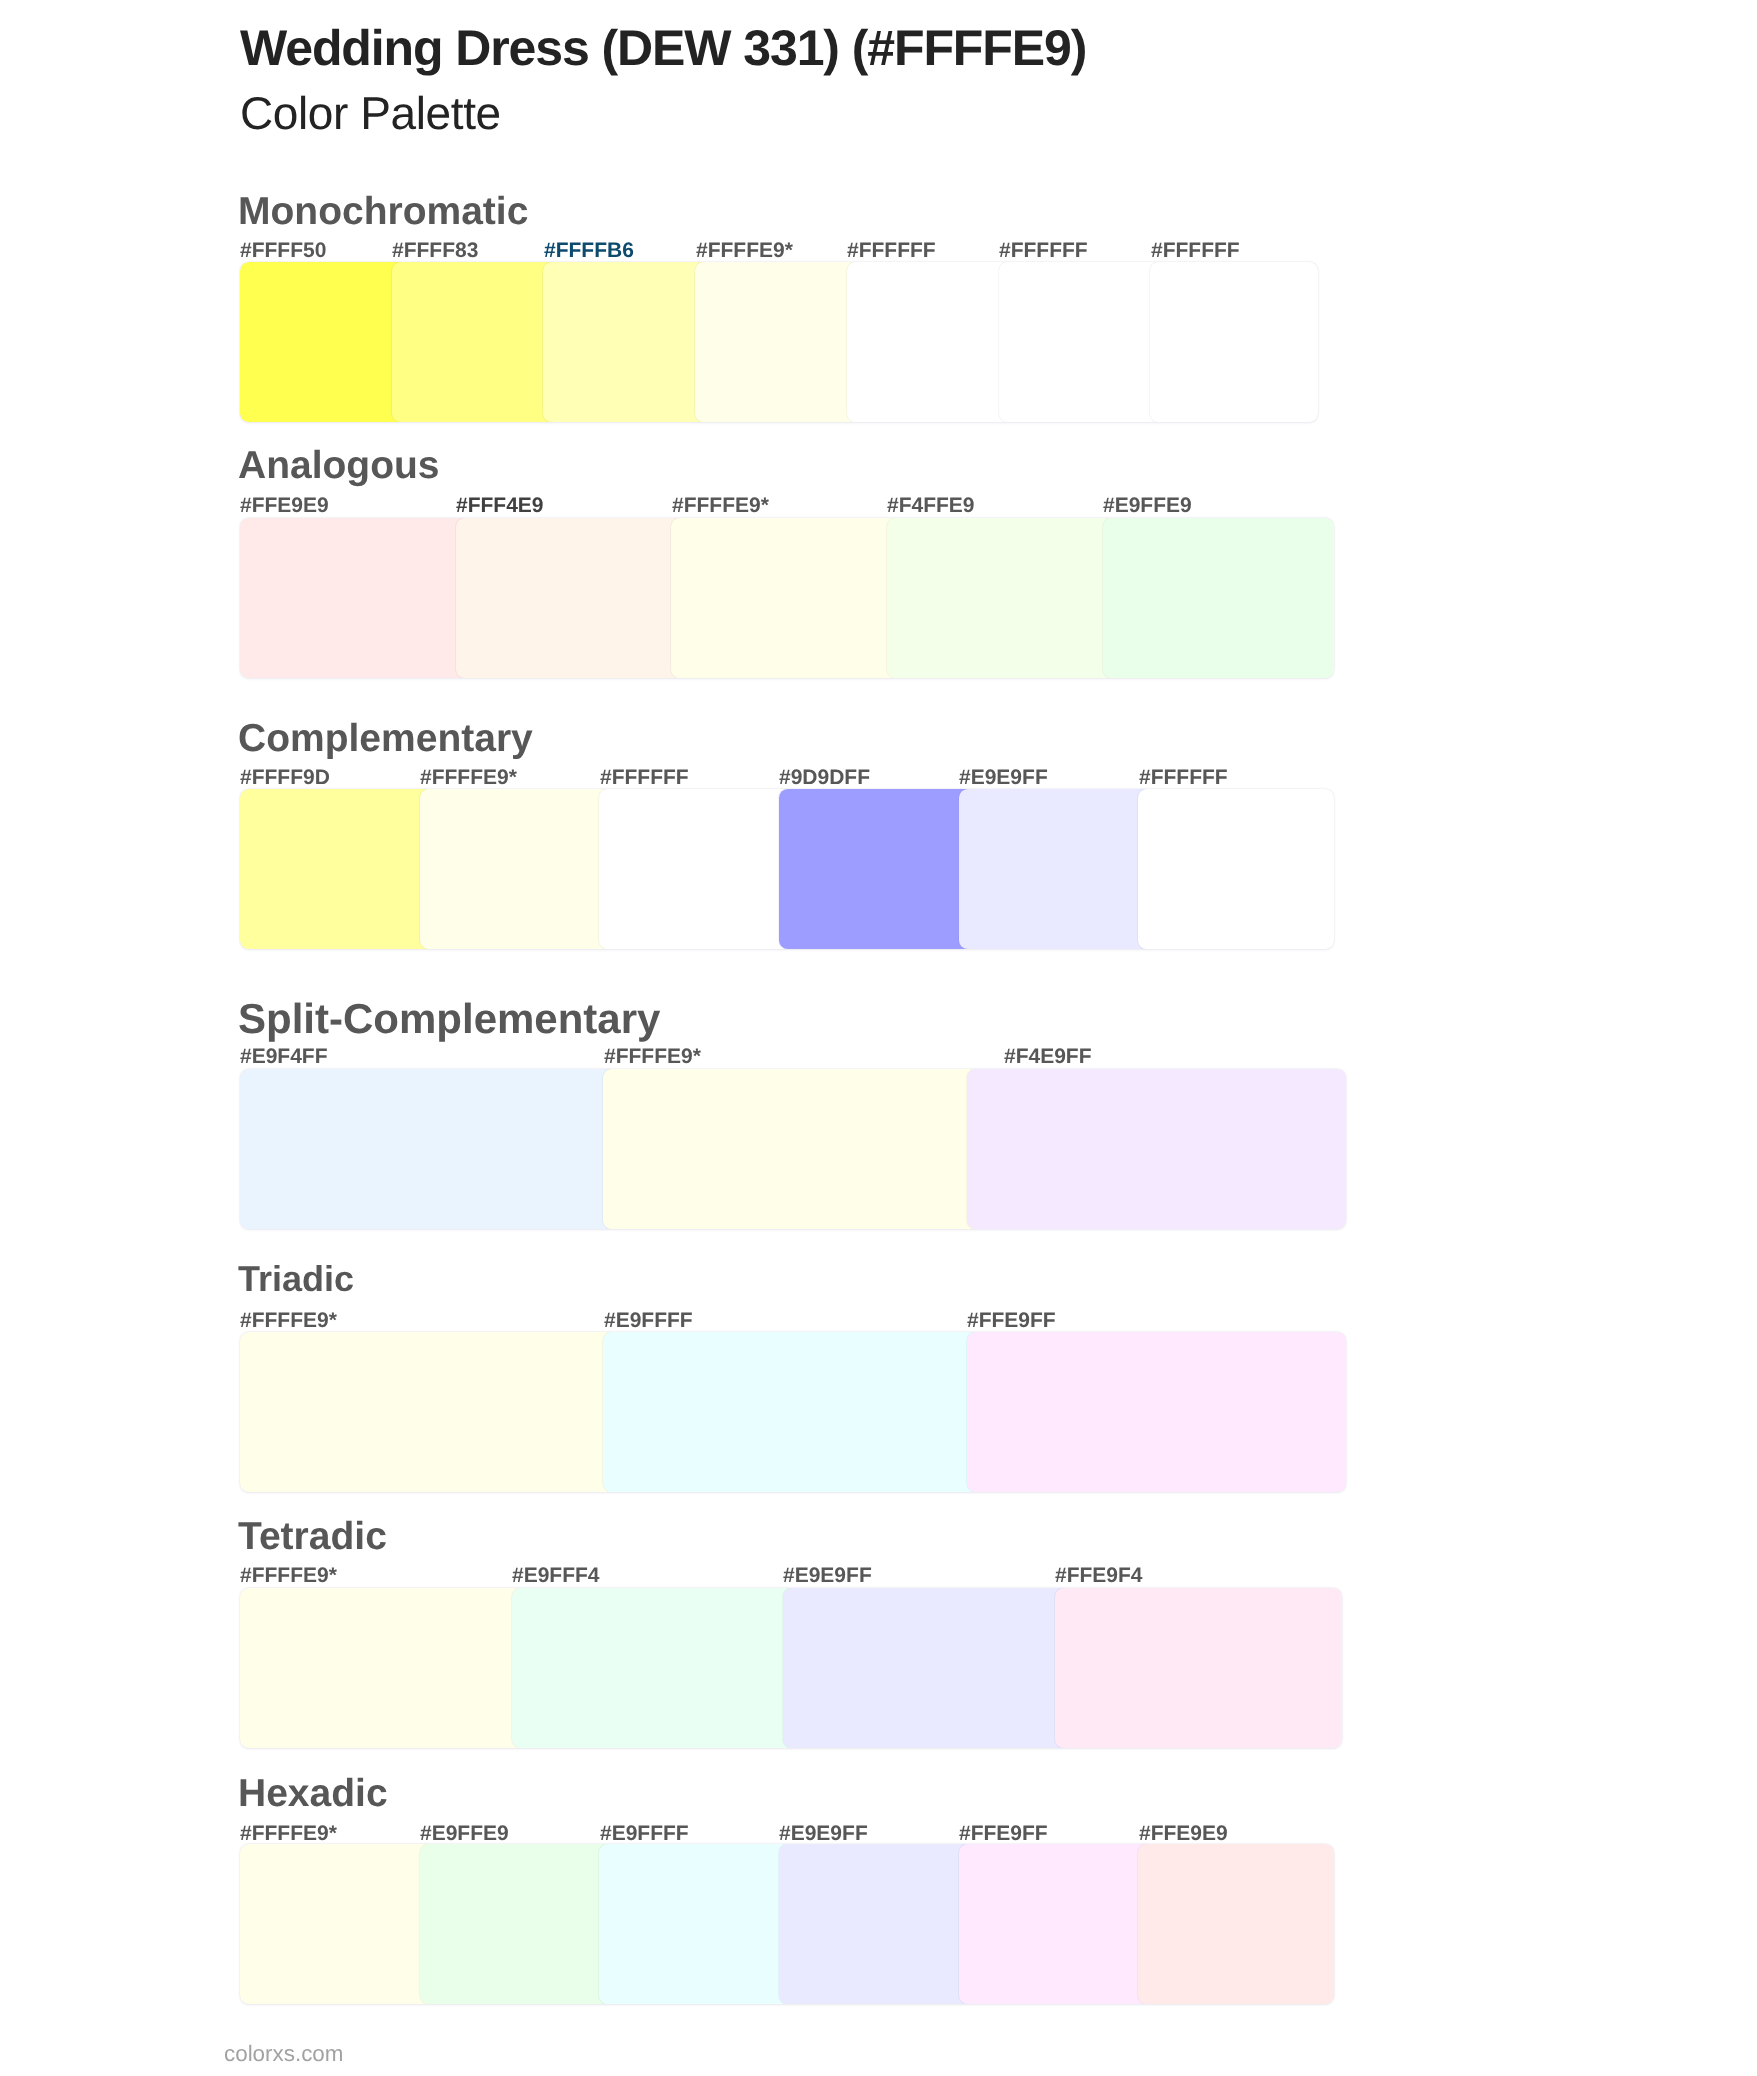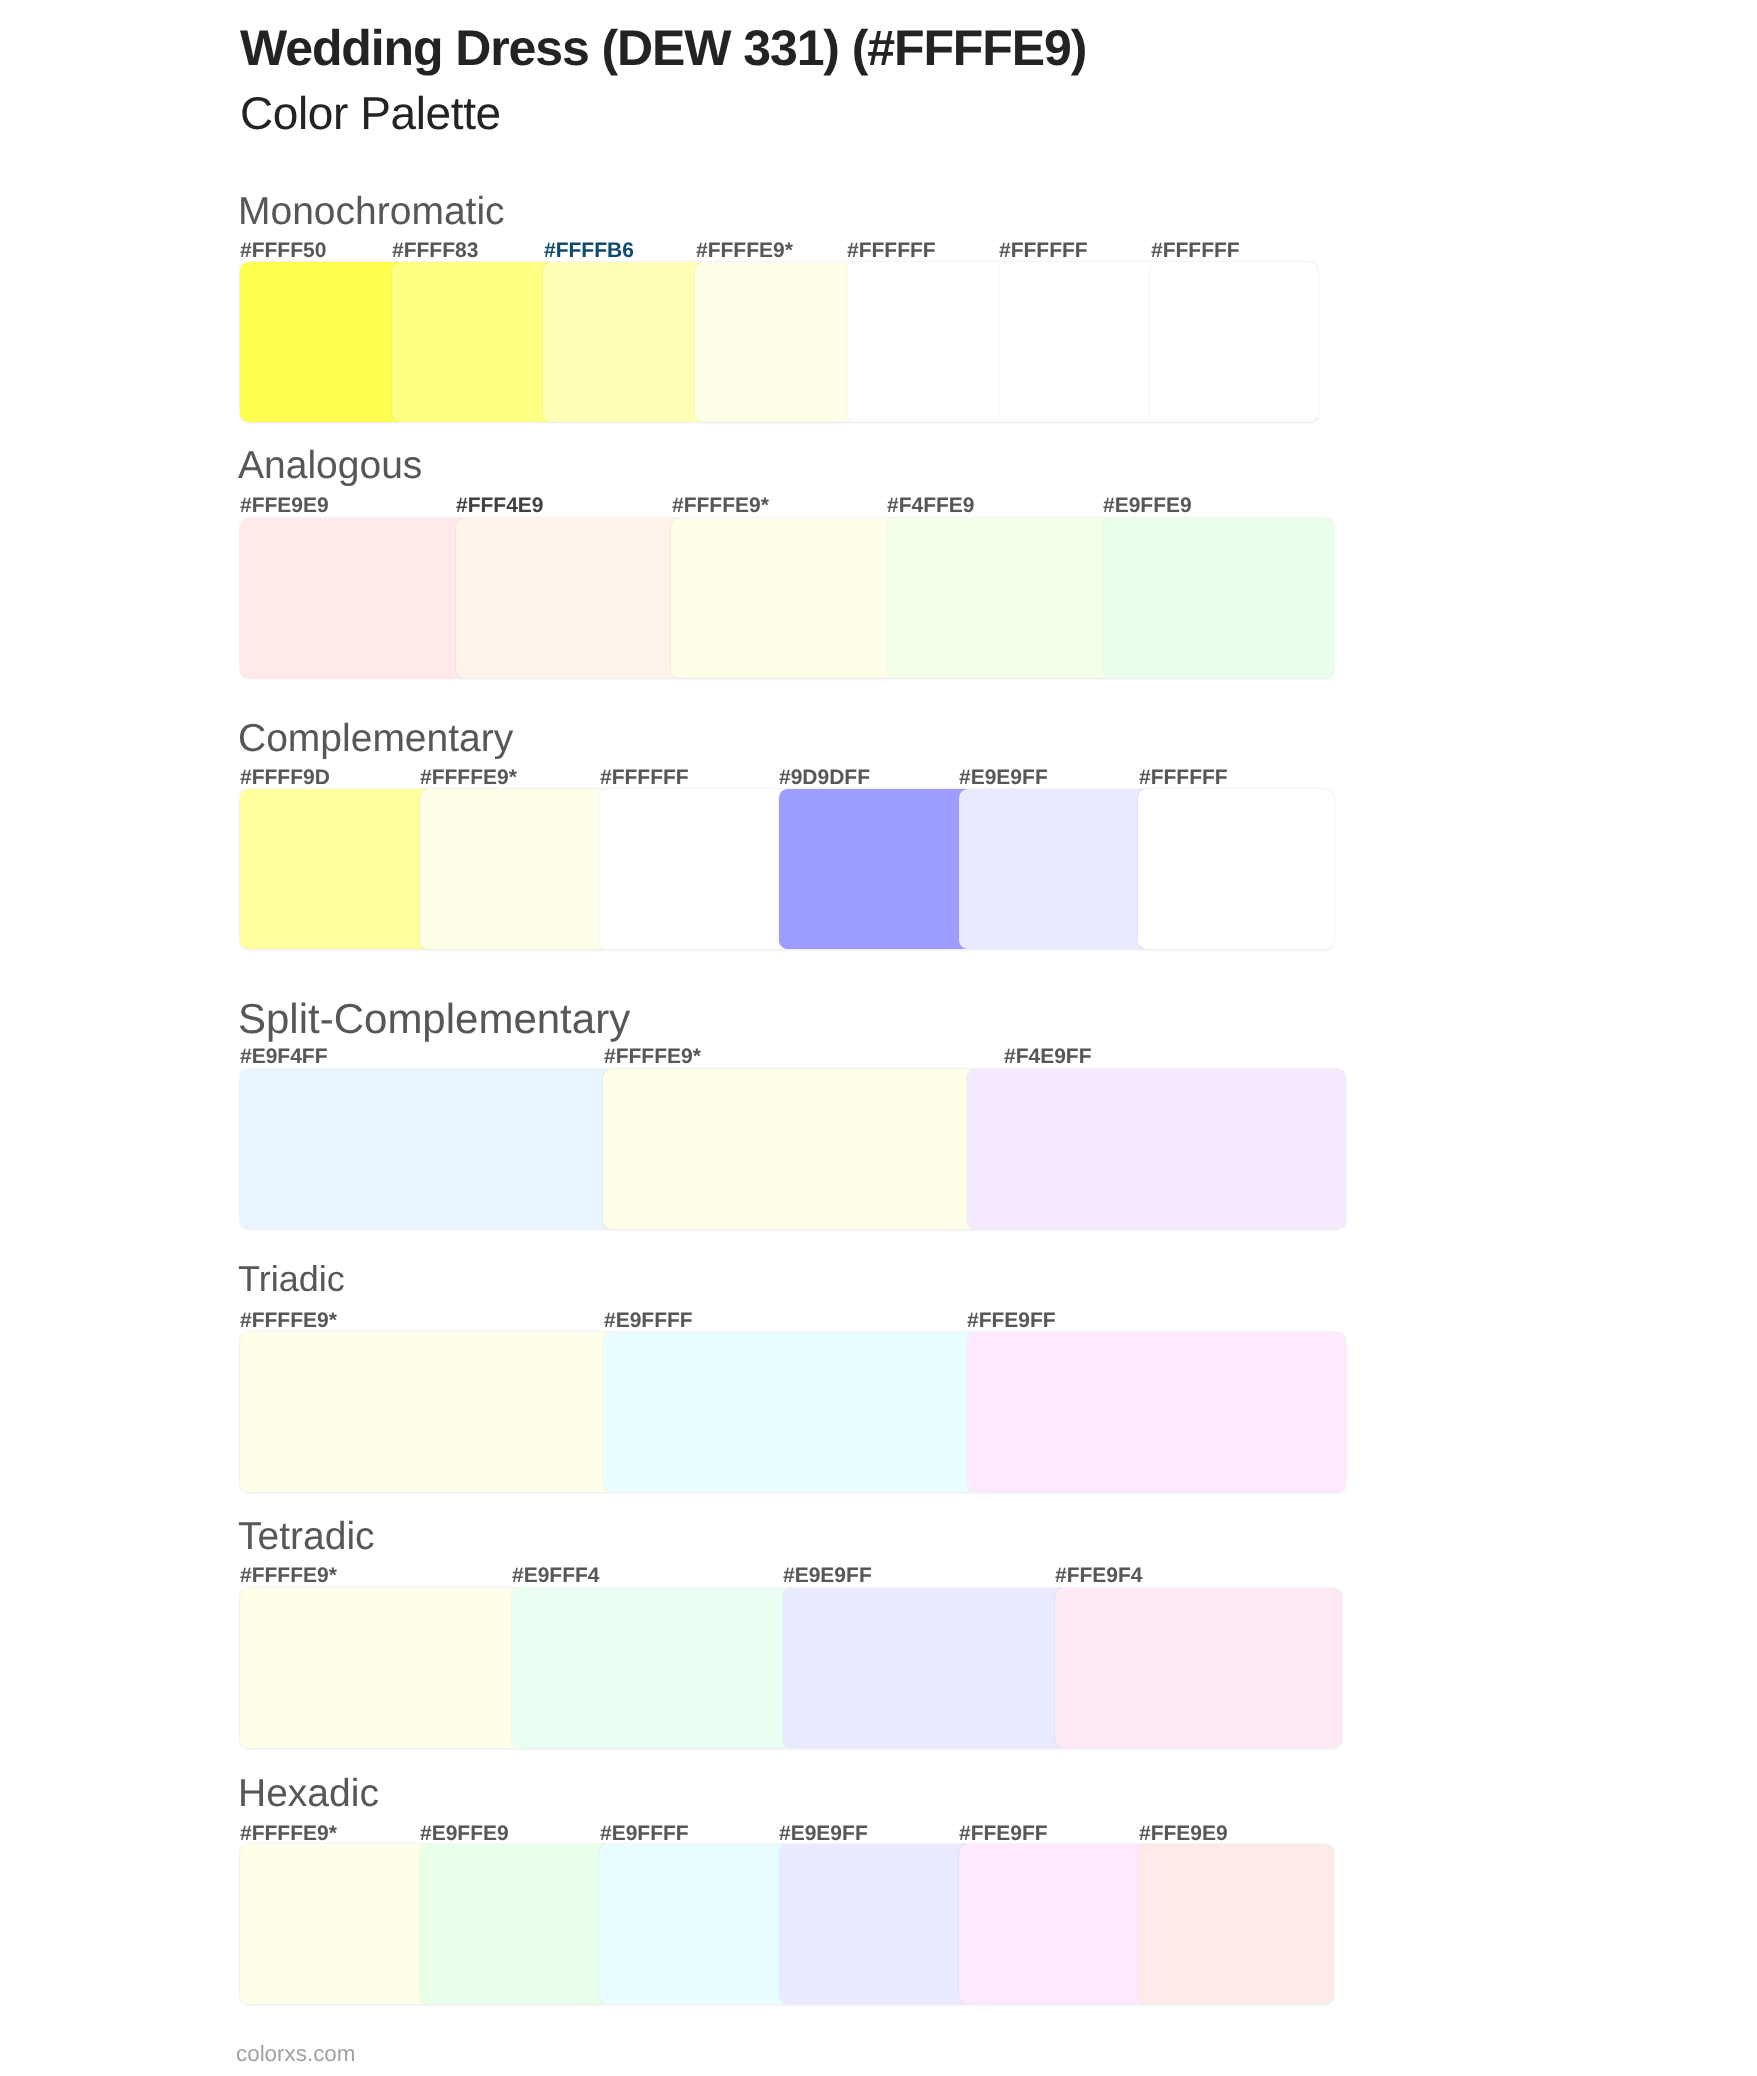--- a/index.html
+++ b/index.html
@@ -6,21 +6,21 @@
   html,body{margin:0;padding:0;background:#ffffff;}
   body{width:1757px;height:2077px;overflow:hidden;
        font-family:"Liberation Sans",sans-serif;
        -webkit-font-smoothing:antialiased;
        text-rendering:geometricPrecision;
        font-kerning:normal;}
   #page{position:relative;width:1581px;height:2077px;background:#fff;}
 
   .pg-title{position:absolute;font-weight:700;white-space:nowrap;line-height:1;letter-spacing:-1.1px;}
   .pg-subtitle{position:absolute;font-weight:400;white-space:nowrap;line-height:1;letter-spacing:-0.4px;}
-  .sec-title{position:absolute;font-weight:400;white-space:nowrap;line-height:1;text-align:right;}
+  .sec-title{position:absolute;font-weight:700;white-space:nowrap;line-height:1;text-align:right;}
   .sw-label{position:absolute;font-weight:700;white-space:nowrap;line-height:1;}
   .sw-row{position:absolute;overflow:hidden;}
   .sw{position:absolute;box-sizing:border-box;}
   .footer{position:absolute;font-weight:400;white-space:nowrap;line-height:1;}
 </style>
 </head>
 <body style="background: rgb(255, 255, 255);">
 
 <div id="page" style="background: rgb(255, 255, 255);">
   <div class="pg-title" style="left: 240px; top: 23px; font-size: 50px; color: rgb(35, 35, 35);">Wedding Dress (DEW 331) (#FFFFE9)</div>
@@ -123,15 +123,15 @@
           <div class="sw" title="#FFE9E9" style="left: 898px; top: 0px; width: 196px; height: 160px; background: rgb(255, 233, 233); border-radius: 8.8px; box-shadow: rgba(70, 70, 110, 0.07) 0px 0px 0px 0.8px; z-index: 15;"></div>
         </div>
         <div class="sw-label" style="left: 240px; top: 1823px; font-size: 21px; color: rgb(87, 87, 87);">#FFFFE9*</div>
         <div class="sw-label" style="left: 420px; top: 1823px; font-size: 21px; color: rgb(87, 87, 87);">#E9FFE9</div>
         <div class="sw-label" style="left: 600px; top: 1823px; font-size: 21px; color: rgb(87, 87, 87);">#E9FFFF</div>
         <div class="sw-label" style="left: 779px; top: 1823px; font-size: 21px; color: rgb(87, 87, 87);">#E9E9FF</div>
         <div class="sw-label" style="left: 959px; top: 1823px; font-size: 21px; color: rgb(87, 87, 87);">#FFE9FF</div>
         <div class="sw-label" style="left: 1139px; top: 1823px; font-size: 21px; color: rgb(87, 87, 87);">#FFE9E9</div>
       </div>
     </div>
-  <div class="footer" style="left: 236px; top: 2043px; font-size: 22.4px; color: rgb(162, 162, 162);">colorxs.com</div>
+  <div class="footer" style="left: 224px; top: 2043px; font-size: 22.4px; color: rgb(162, 162, 162);">colorxs.com</div>
 </div>
 
 
 </body></html>

